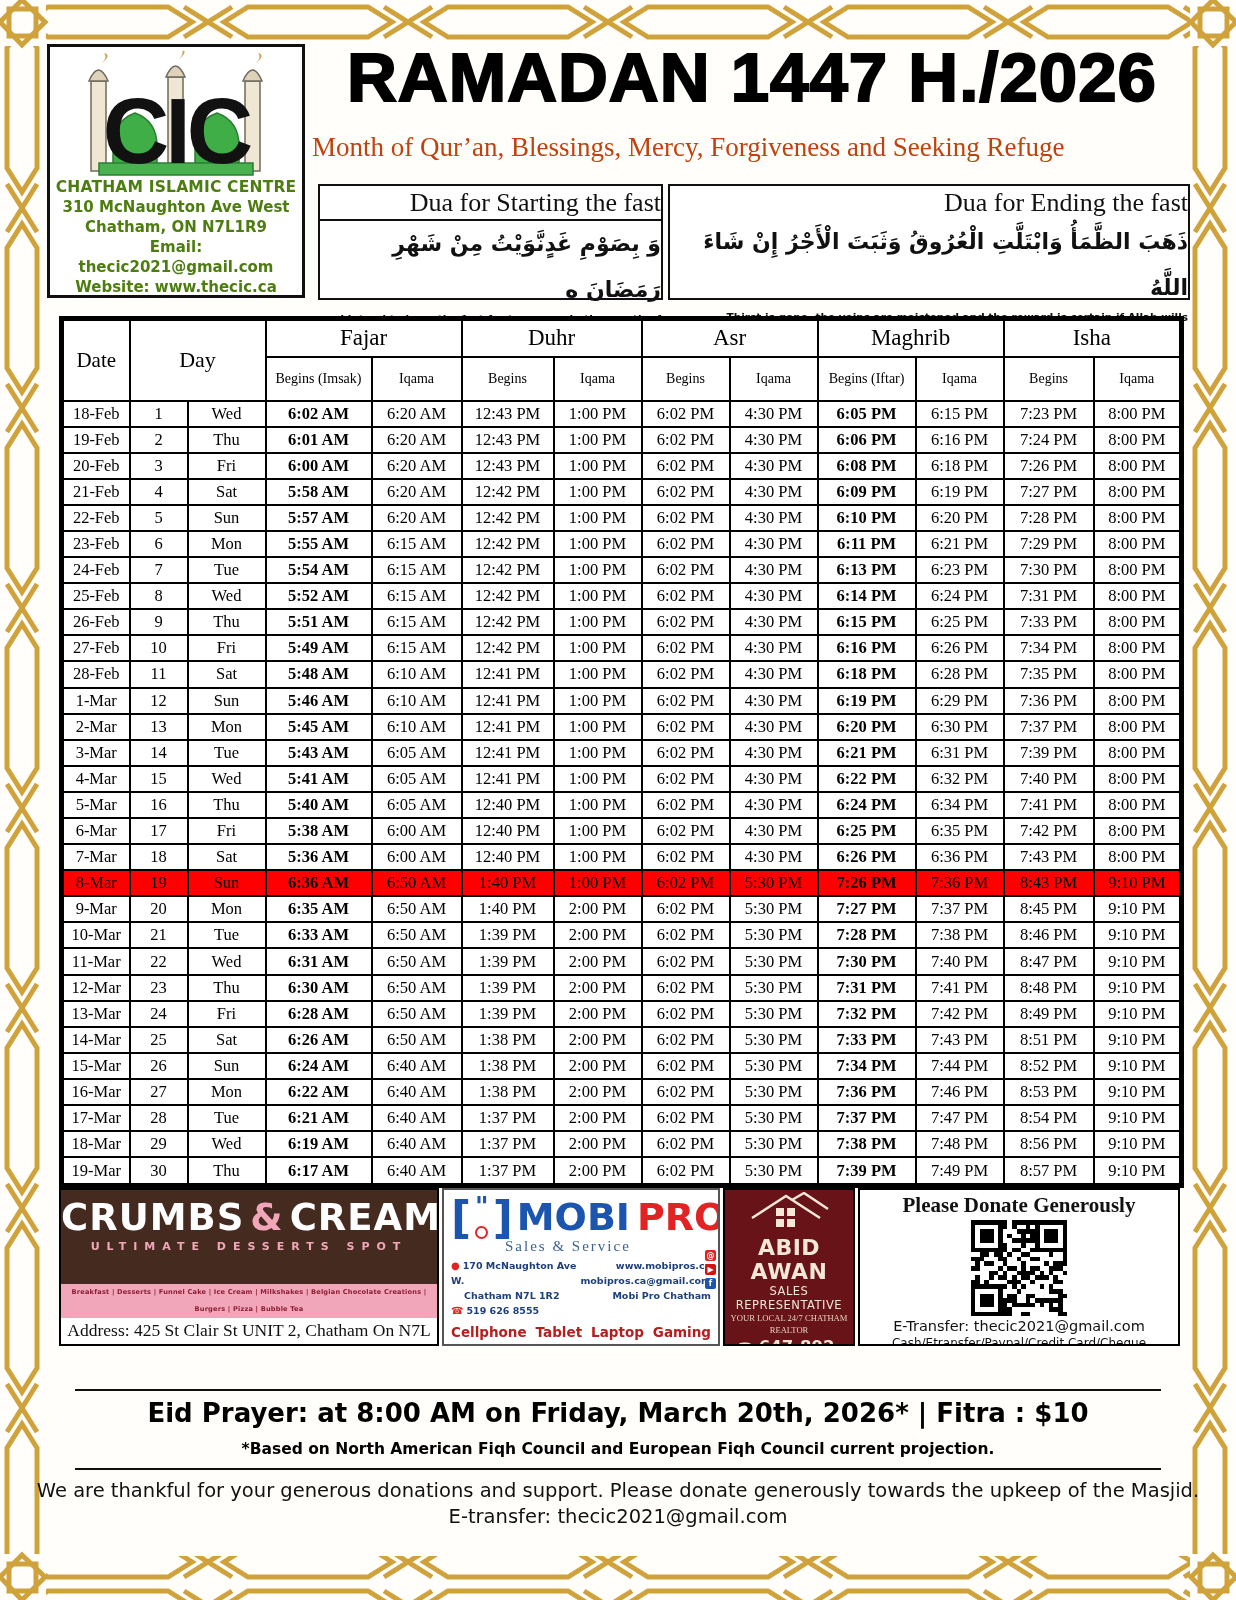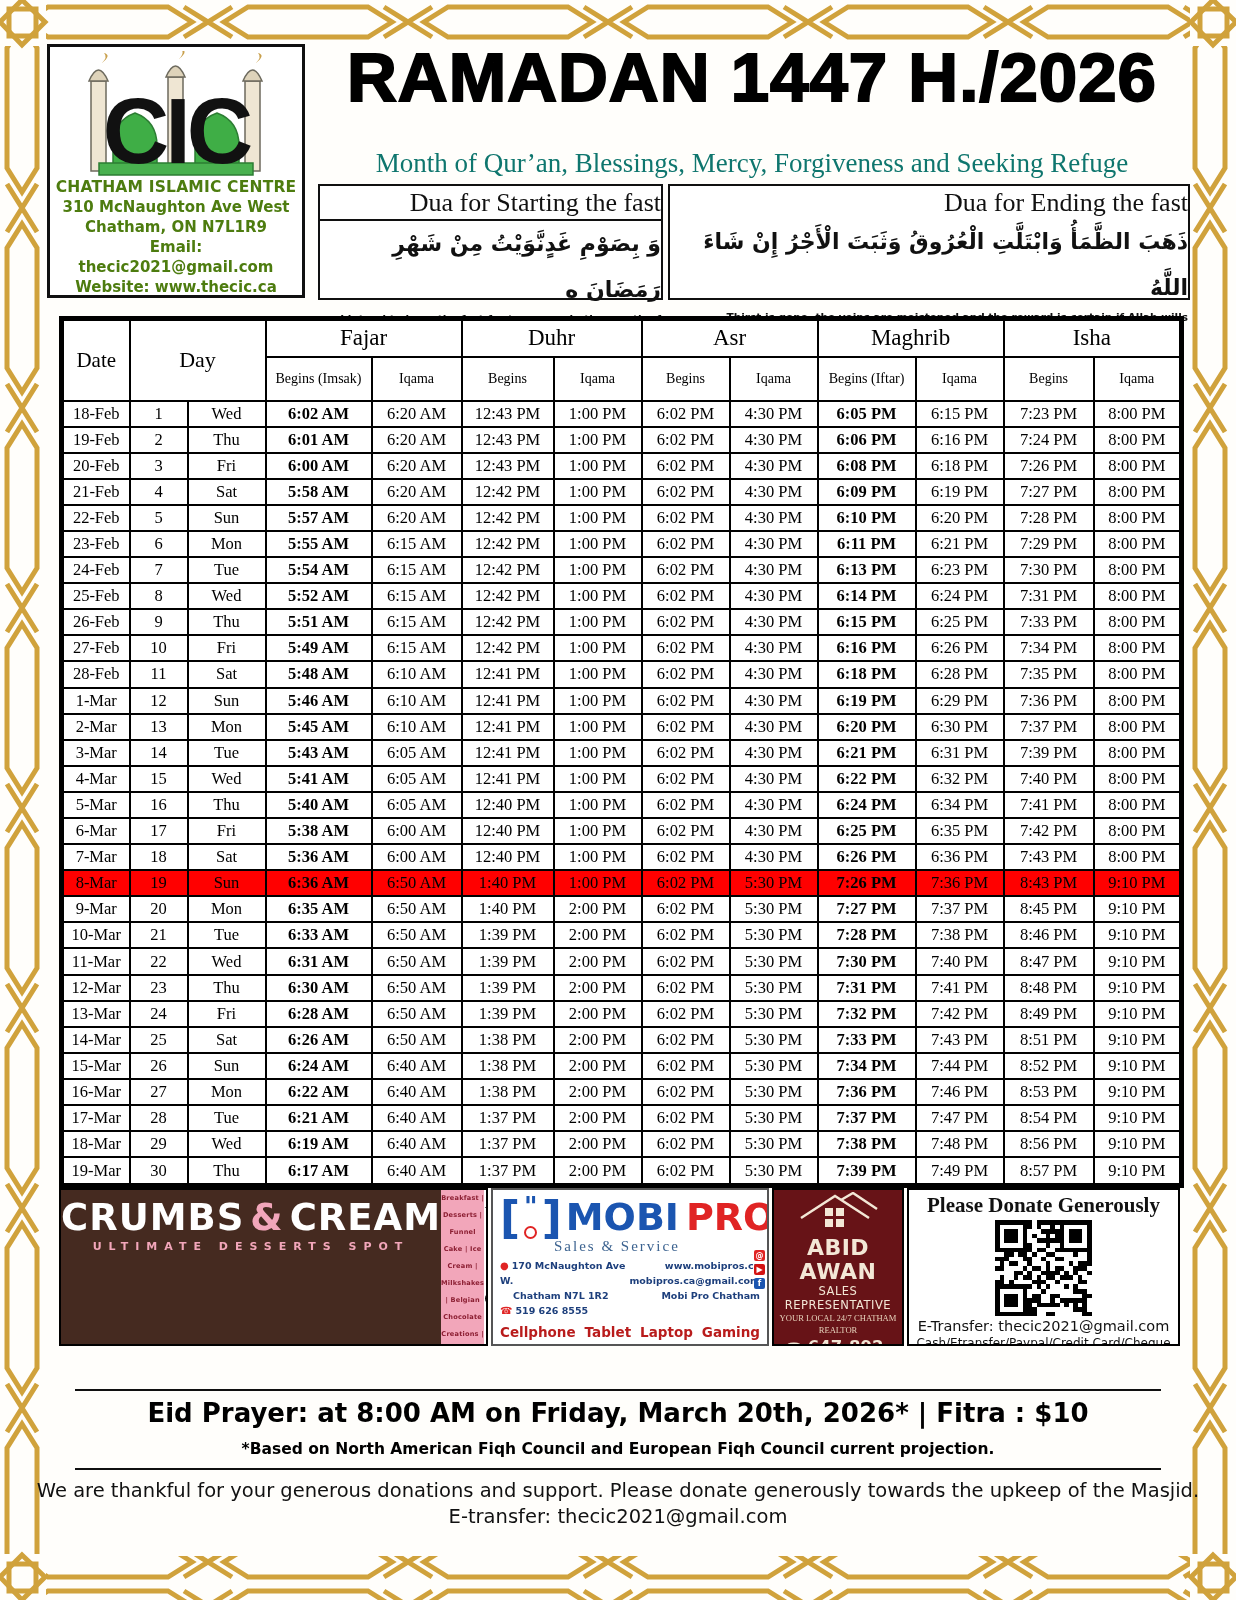--- a/index.html
+++ b/index.html
@@ -6,21 +6,21 @@
   .page{position:relative;width:1236px;height:1600px;background:#fffefb;overflow:hidden;margin:0 auto;font-family:"Liberation Serif",serif}
   .frame{position:absolute;left:0;top:0;z-index:0}
   .content{position:absolute;left:0;top:0;width:100%;height:100%;z-index:1}
 
   
   .logo-box{position:absolute;left:47px;top:44px;width:258px;height:254px;border:3px solid #101010;background:#fff;text-align:center;padding-top:4px;box-sizing:border-box}
   .logo-art{display:block;margin:0 auto}
   .org-line{font-family:"DejaVu Sans",sans-serif;font-weight:bold;font-size:15px;line-height:20px;color:#4d7c0f}
   .org-name{font-size:15.5px;letter-spacing:.2px}
   .title{position:absolute;left:312px;top:38px;width:880px;text-align:center;font-family:"Liberation Sans",sans-serif;font-weight:bold;font-size:69px;letter-spacing:1px;color:#000;-webkit-text-stroke:2px #000}
-  .subtitle{position:absolute;left:312px;top:148px;width:880px;text-align:center;font-size:27px;color:#0f766e}
+  .subtitle{position:absolute;left:312px;top:132px;width:880px;font-size:27px;color:#c2410c}
 
   
   .duas{position:absolute;left:318px;top:184px;width:872px;display:flex;gap:5px}
   .dua{border:2px solid #101010;background:#fff;box-sizing:border-box;height:116px;text-align:right}
   .dua-start{width:345px}
   .dua-end{flex:1}
   .dua-title{font-size:26px;color:#111;line-height:33px}
   .dua-start .dua-title{border-bottom:2px solid #101010}
   .dua-arabic{font-size:22px;font-weight:bold;direction:rtl;line-height:46px;color:#111;font-family:"DejaVu Sans",sans-serif}
   .dua-en{font-family:"DejaVu Sans",sans-serif;font-weight:bold;font-size:10.5px;color:#111}
@@ -33,21 +33,21 @@
   .hd-day{font-size:22px;font-weight:normal}
   .hd-sub{font-size:14px;font-weight:normal}
   .prayer-table tbody td{font-size:16.5px}
   .c1{font-size:18px}
   .c3,.c9{font-weight:bold;font-size:17px}
   tr.hl td{background:var(--highlight,#ff0000)}
 
   
   .ads{position:absolute;left:59px;top:1188px;width:1121px;height:158px;display:flex;gap:3px}
   .ad{border:2px solid #000;box-sizing:border-box;background:#fff;position:relative;overflow:hidden}
-  .ad-crumbs{width:429px;display:flex;flex-direction:row}
+  .ad-crumbs{width:380px;display:flex;flex-direction:column}
   .cc-top{background:var(--crumbs-brown,#452a20);flex:0 0 88px;text-align:center;color:#fff;padding-top:6px}
   .cc-brand{font-family:"DejaVu Sans",sans-serif;font-weight:bold;font-size:37px;letter-spacing:1px;line-height:44px}
   .cc-brand .amp{color:var(--crumbs-pink,#ef9fb5);padding:0 6px}
   .cc-tagline{color:var(--crumbs-pink,#ef9fb5);font-family:"DejaVu Sans",sans-serif;font-weight:bold;font-size:11px;letter-spacing:7px}
   .cc-strip{background:var(--crumbs-pink,#f2a6ba);color:#8c1f33;font-family:"DejaVu Sans",sans-serif;font-weight:bold;font-size:6.6px;letter-spacing:.2px;text-align:center;line-height:17px;flex:0 0 17px}
   .cc-bottom{flex:1;text-align:center;color:#101010}
   .cc-address{font-size:17.5px;line-height:24px;border-bottom:1.5px solid #333}
 
   .ad-mobi{width:278px;border-color:#555;font-family:"DejaVu Sans",sans-serif;padding:4px 7px;box-sizing:border-box}
   .mp-logo{display:flex;align-items:flex-start;gap:4px}

